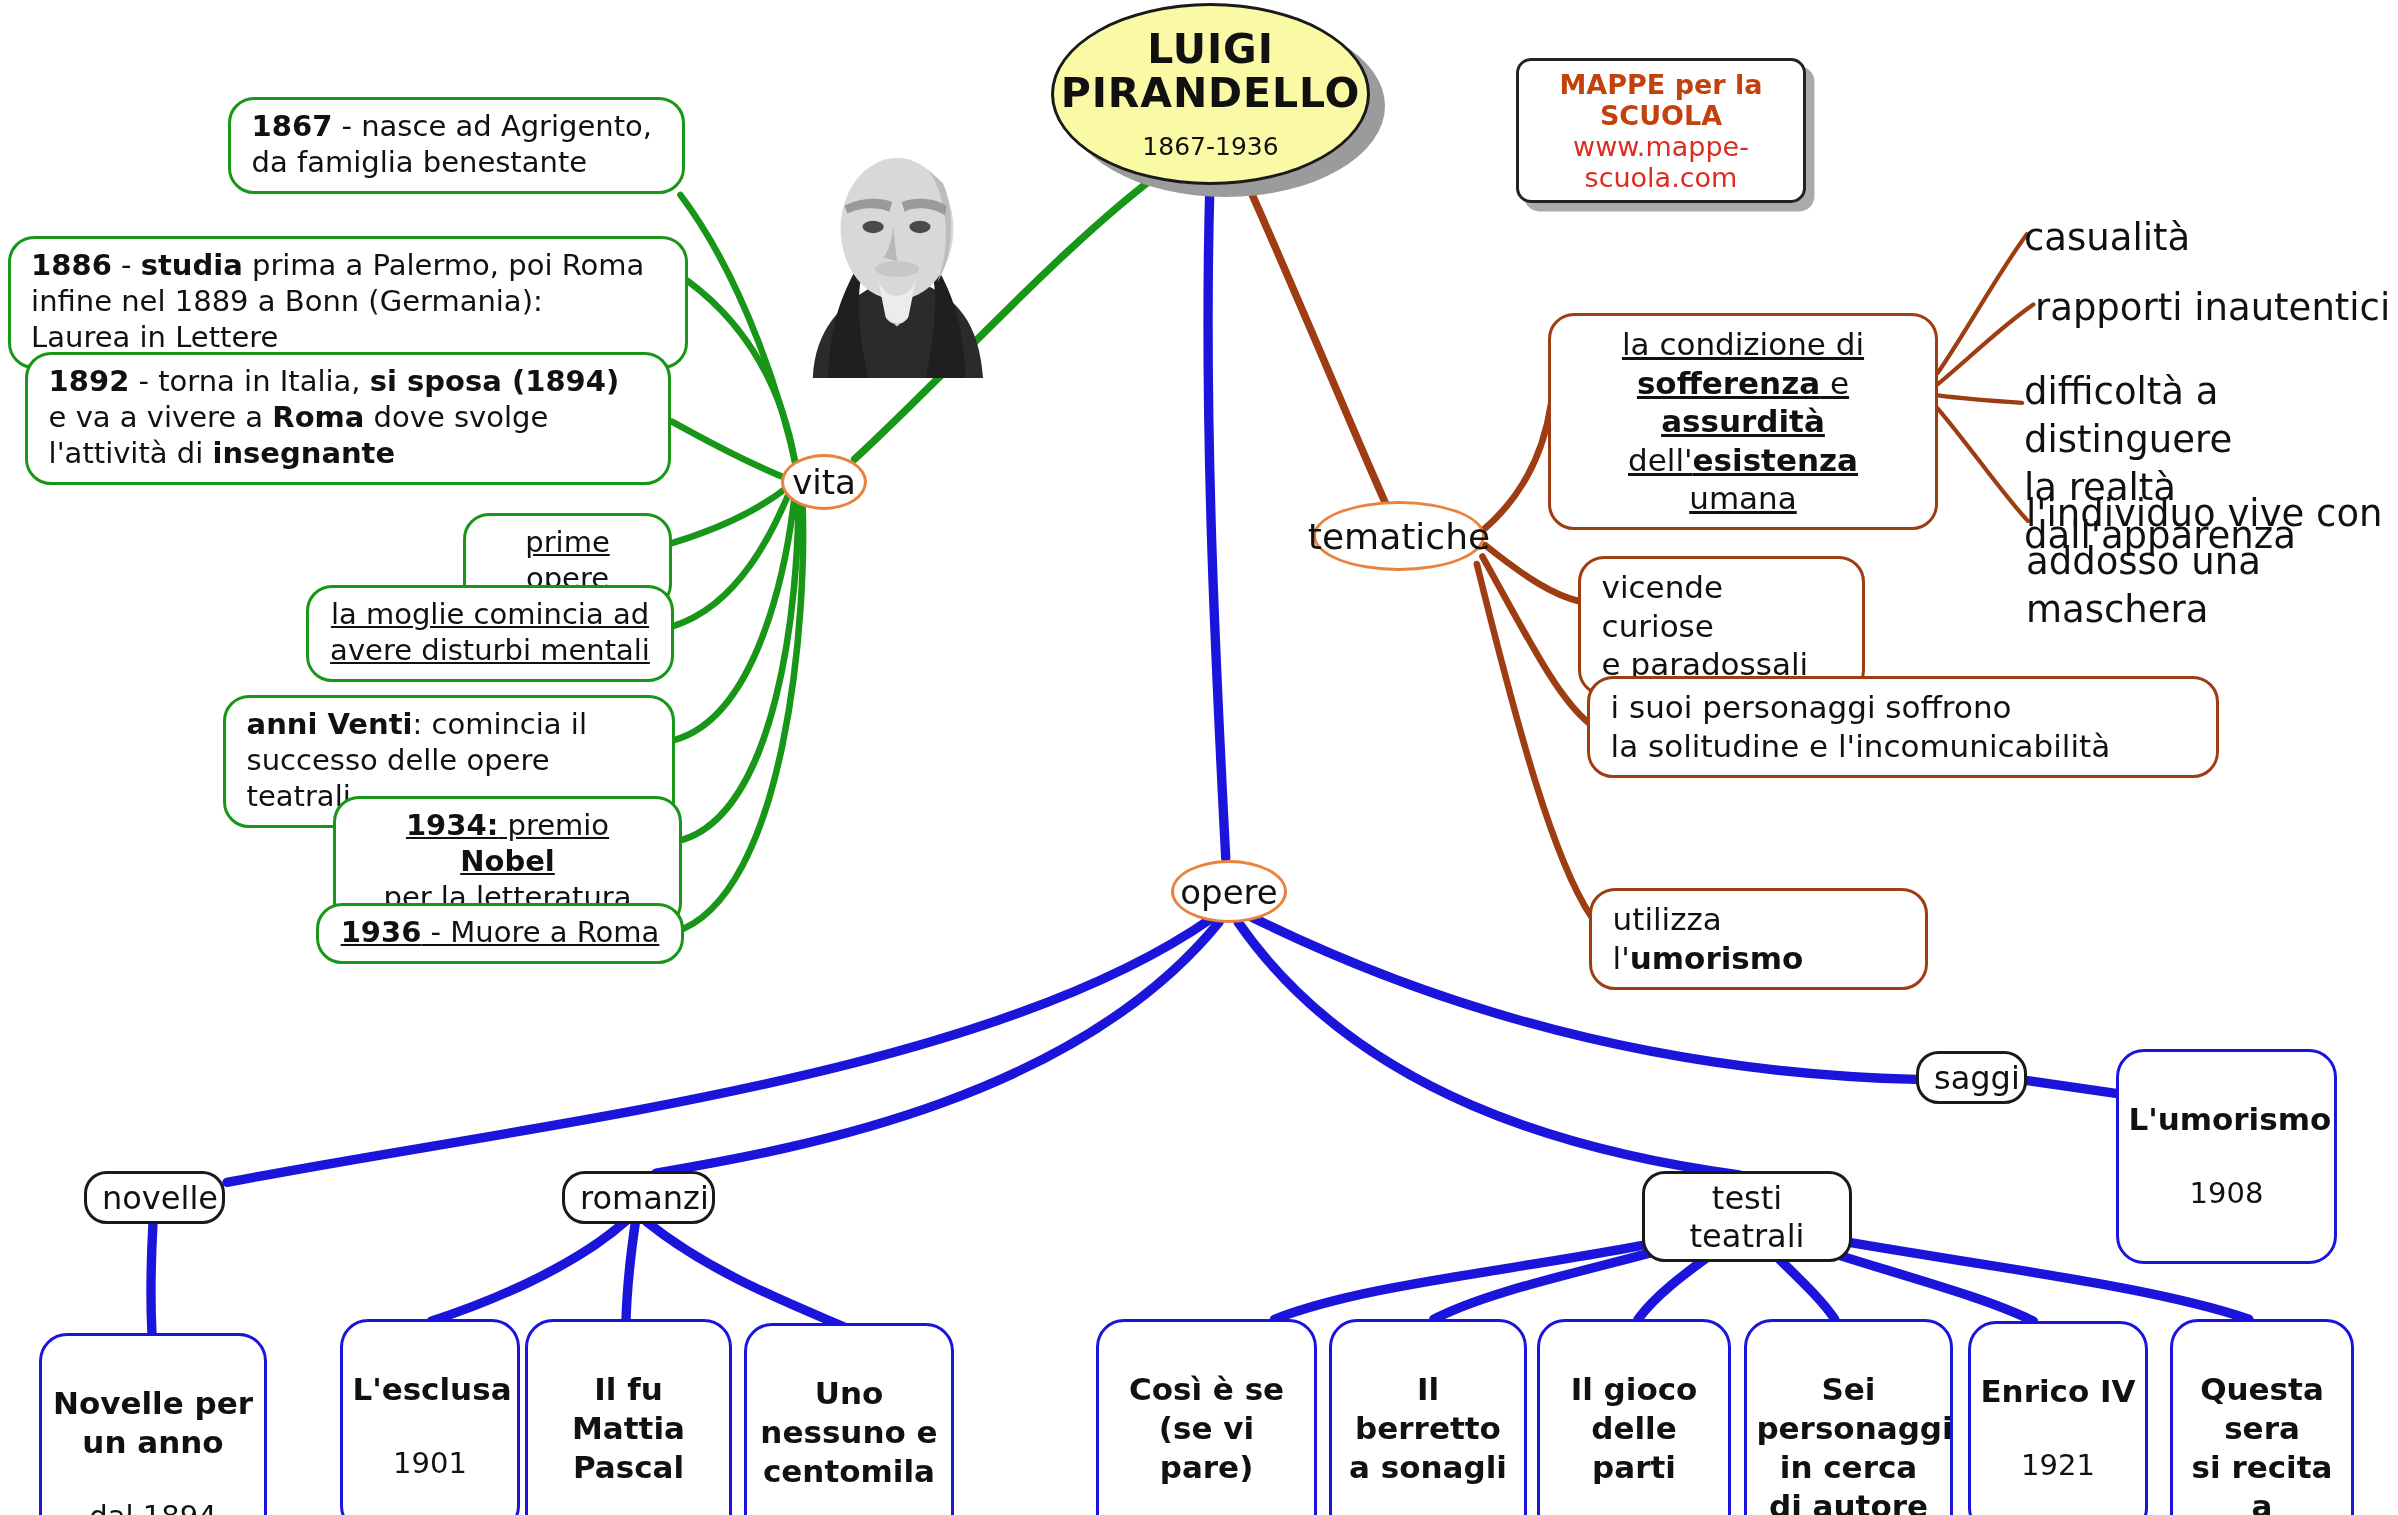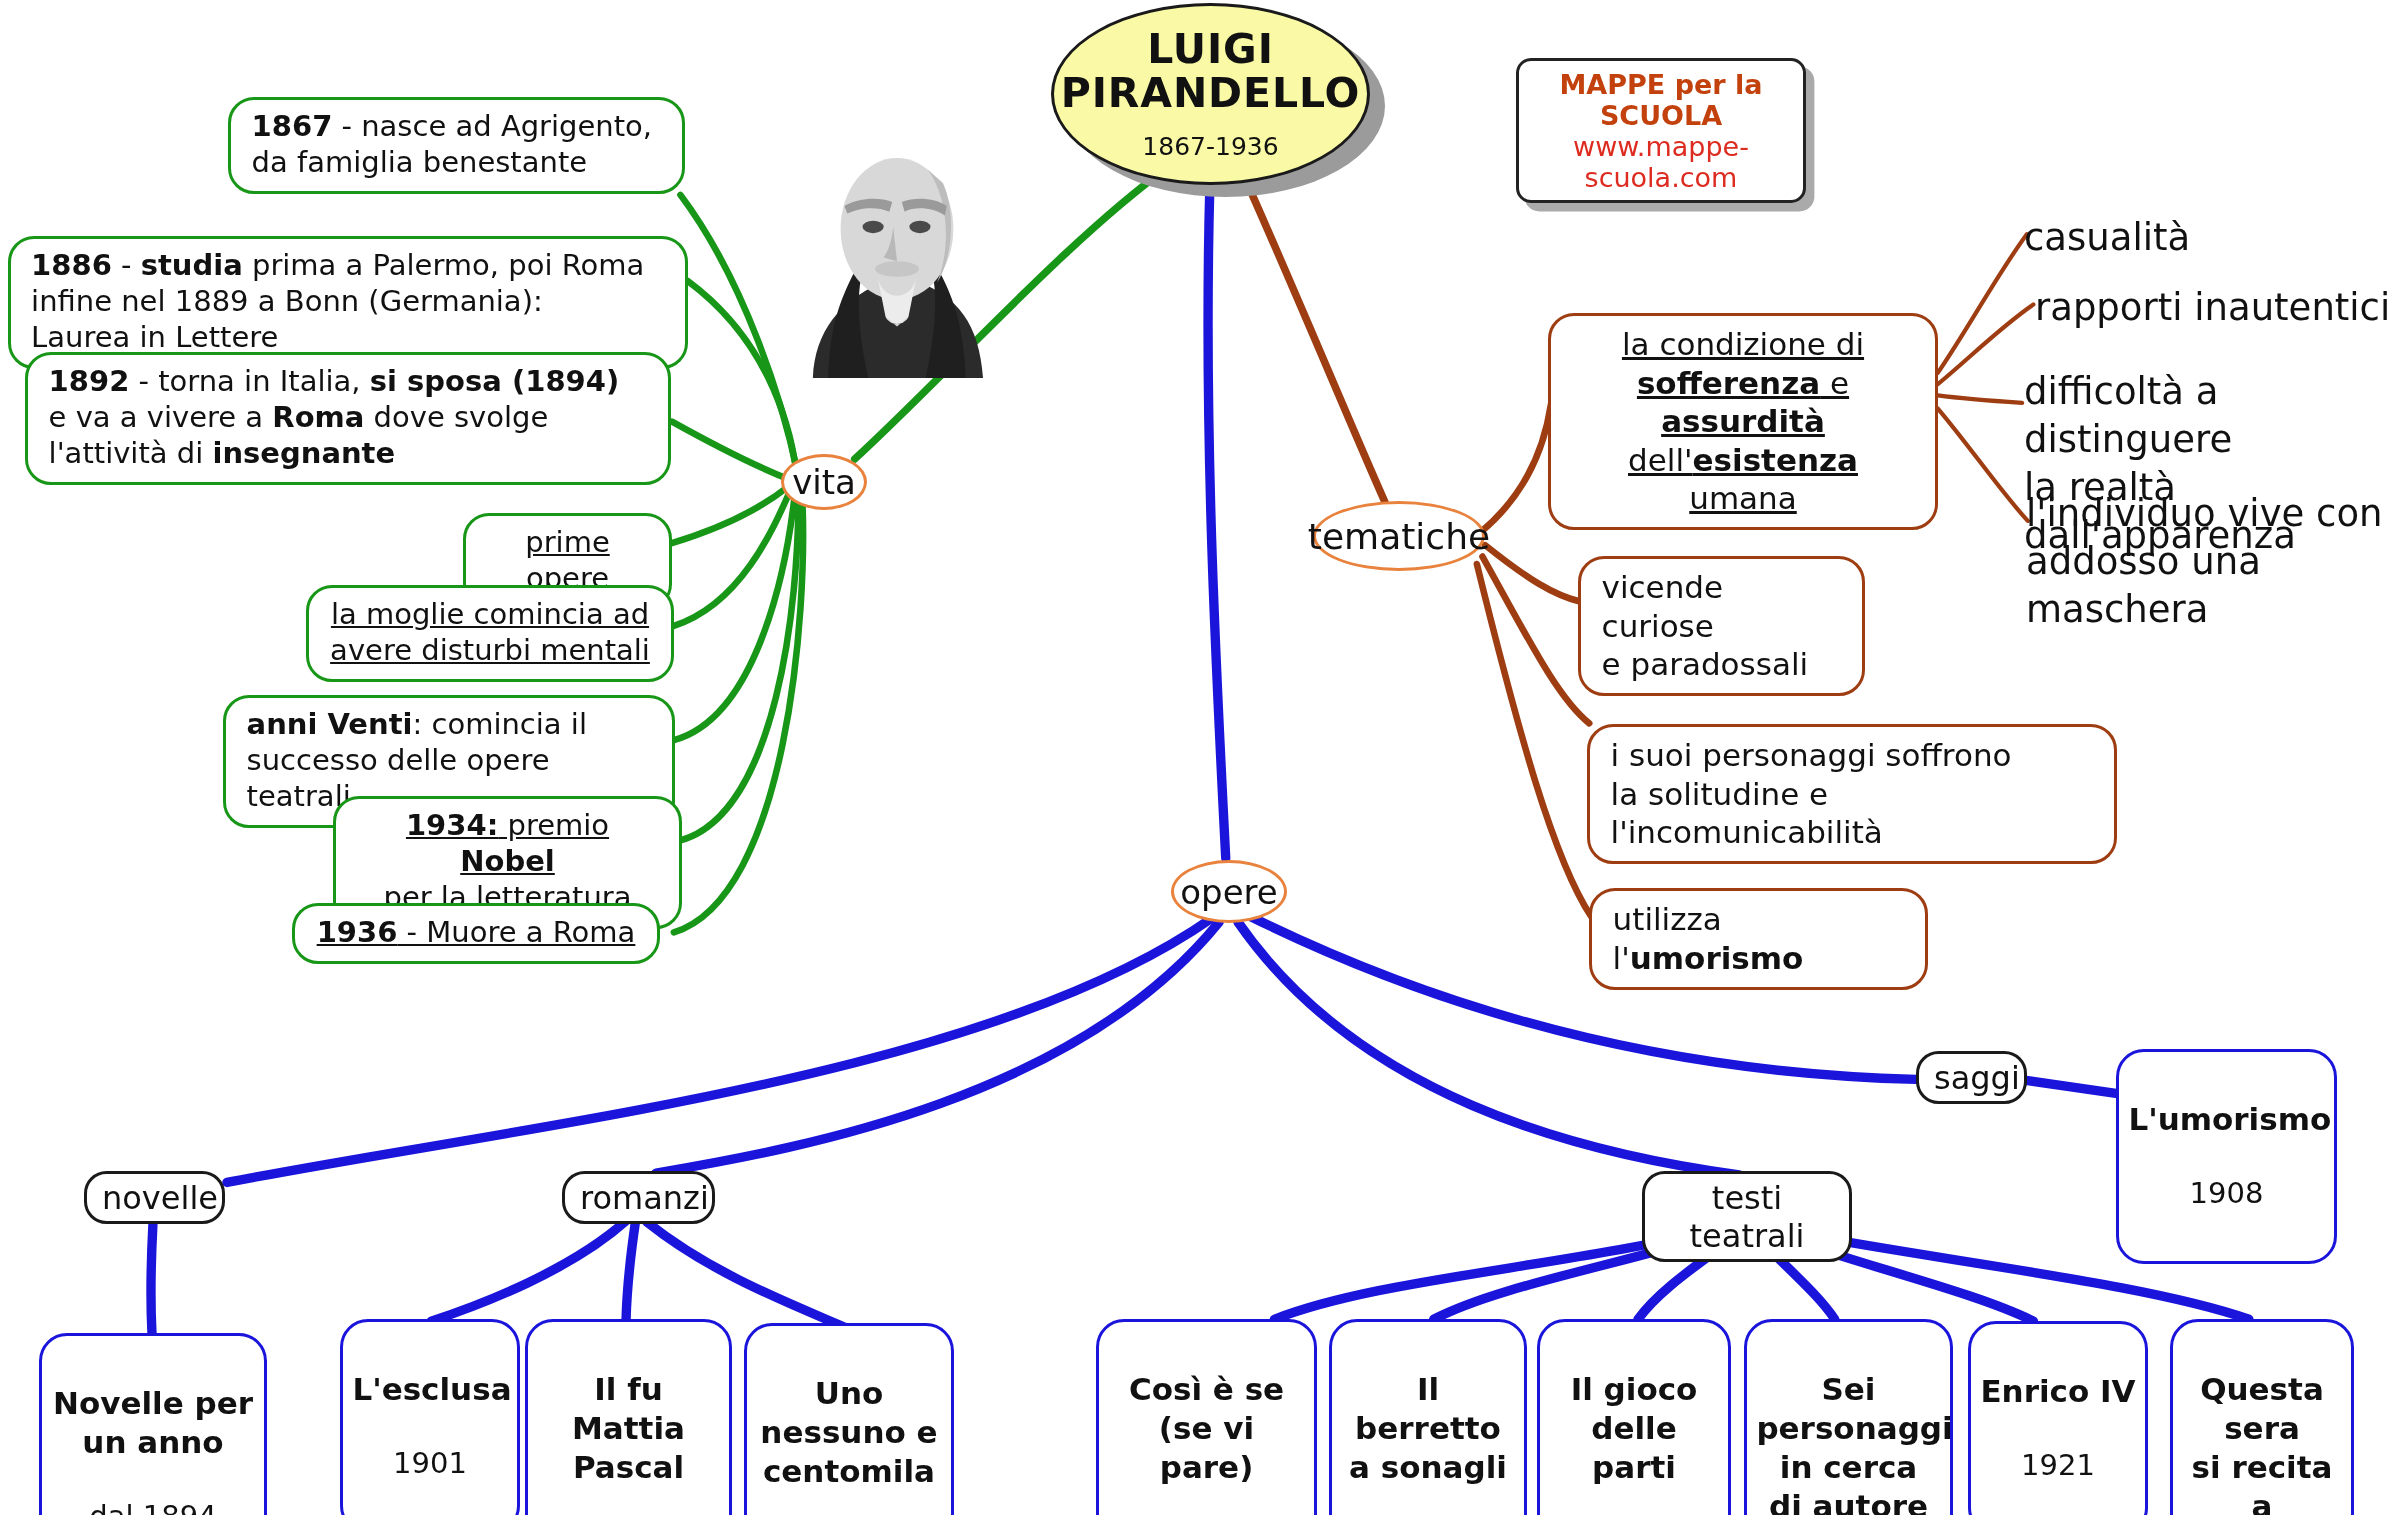--- a/index.html
+++ b/index.html
@@ -131,28 +131,28 @@
   <div class="box gbox" style="left:25px;top:352px;width:646px;"><b>1892</b><span> - torna in Italia, </span><b>si sposa (1894)</b><span>
 e va a vivere a </span><b>Roma</b><span> dove svolge
 l'attività di </span><b>insegnante</b></div>
   <div class="box gbox center" style="left:463px;top:513px;width:209px;"><span>prime opere</span></div>
   <div class="box gbox center" style="left:306px;top:585px;width:368px;"><span>la moglie comincia ad
 avere disturbi mentali</span></div>
   <div class="box gbox" style="left:223px;top:695px;width:452px;"><b>anni Venti</b><span>: comincia il
 successo delle opere teatrali</span></div>
   <div class="box gbox center" style="left:333px;top:796px;width:349px;"><b>1934:</b><span> premio </span><b>Nobel</b><span>
 per la letteratura</span></div>
-  <div class="box gbox center" style="left:292px;top:903px;width:368px;"><b>1936</b><span> - Muore a Roma</span></div>
+  <div class="box gbox center" style="left:316px;top:903px;width:368px;"><b>1936</b><span> - Muore a Roma</span></div>
 
   <div class="box obox center" style="left:1548px;top:313px;width:390px;"><span>la condizione di
 </span><b>sofferenza</b><span> e </span><b>assurdità</b><span>
 dell'</span><b>esistenza</b><span> umana</span></div>
   <div class="box obox" style="left:1578px;top:556px;width:287px;"><span>vicende curiose
 e paradossali</span></div>
-  <div class="box obox" style="left:1587px;top:676px;width:530px;margin-top:48px;"><span>i suoi personaggi soffrono
+  <div class="box obox" style="left:1587px;top:676px;width:632px;"><span>i suoi personaggi soffrono
 la solitudine e l'incomunicabilità</span></div>
   <div class="box obox" style="left:1589px;top:888px;width:339px;"><span>utilizza l'</span><b>umorismo</b></div>
 
   <div class="twig" style="left:2024px;top:214px;">casualità</div>
   <div class="twig" style="left:2035px;top:284px;">rapporti inautentici</div>
   <div class="twig" style="left:2024px;top:368px;">difficoltà a distinguere
 la realtà dall'apparenza</div>
   <div class="twig" style="left:2026px;top:490px;">l'individuo vive con
 addosso una maschera</div>
 

